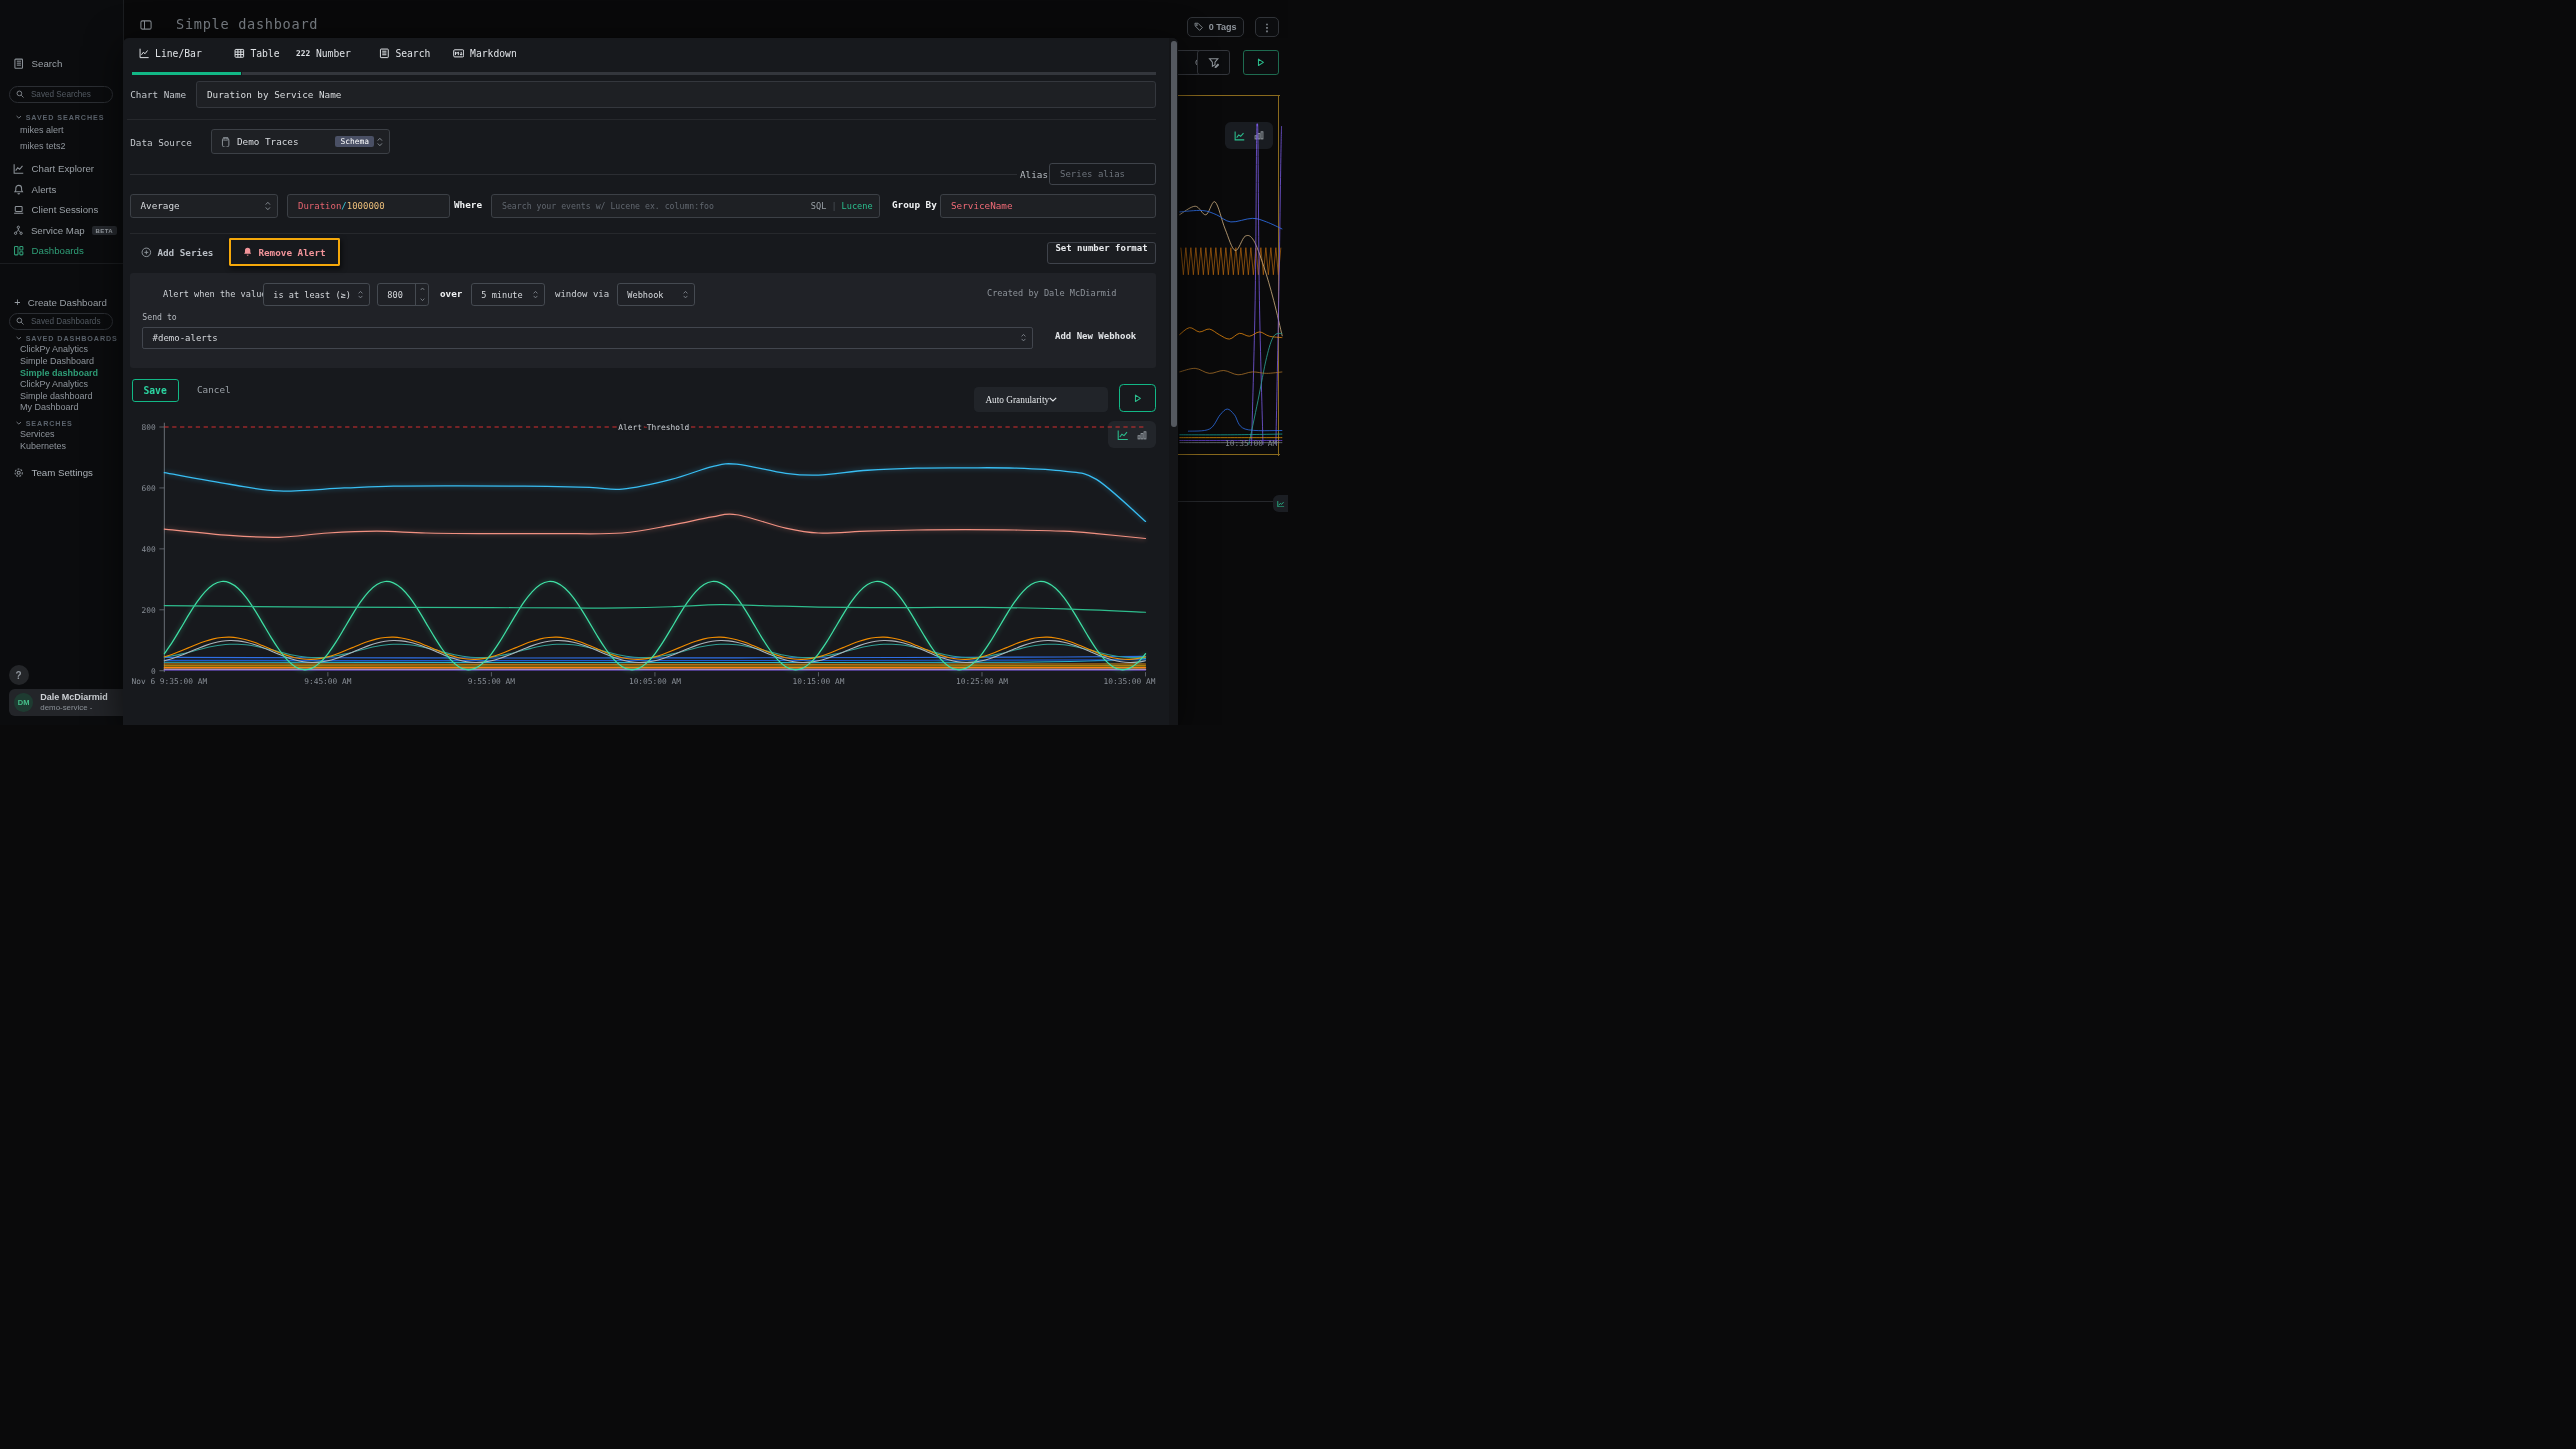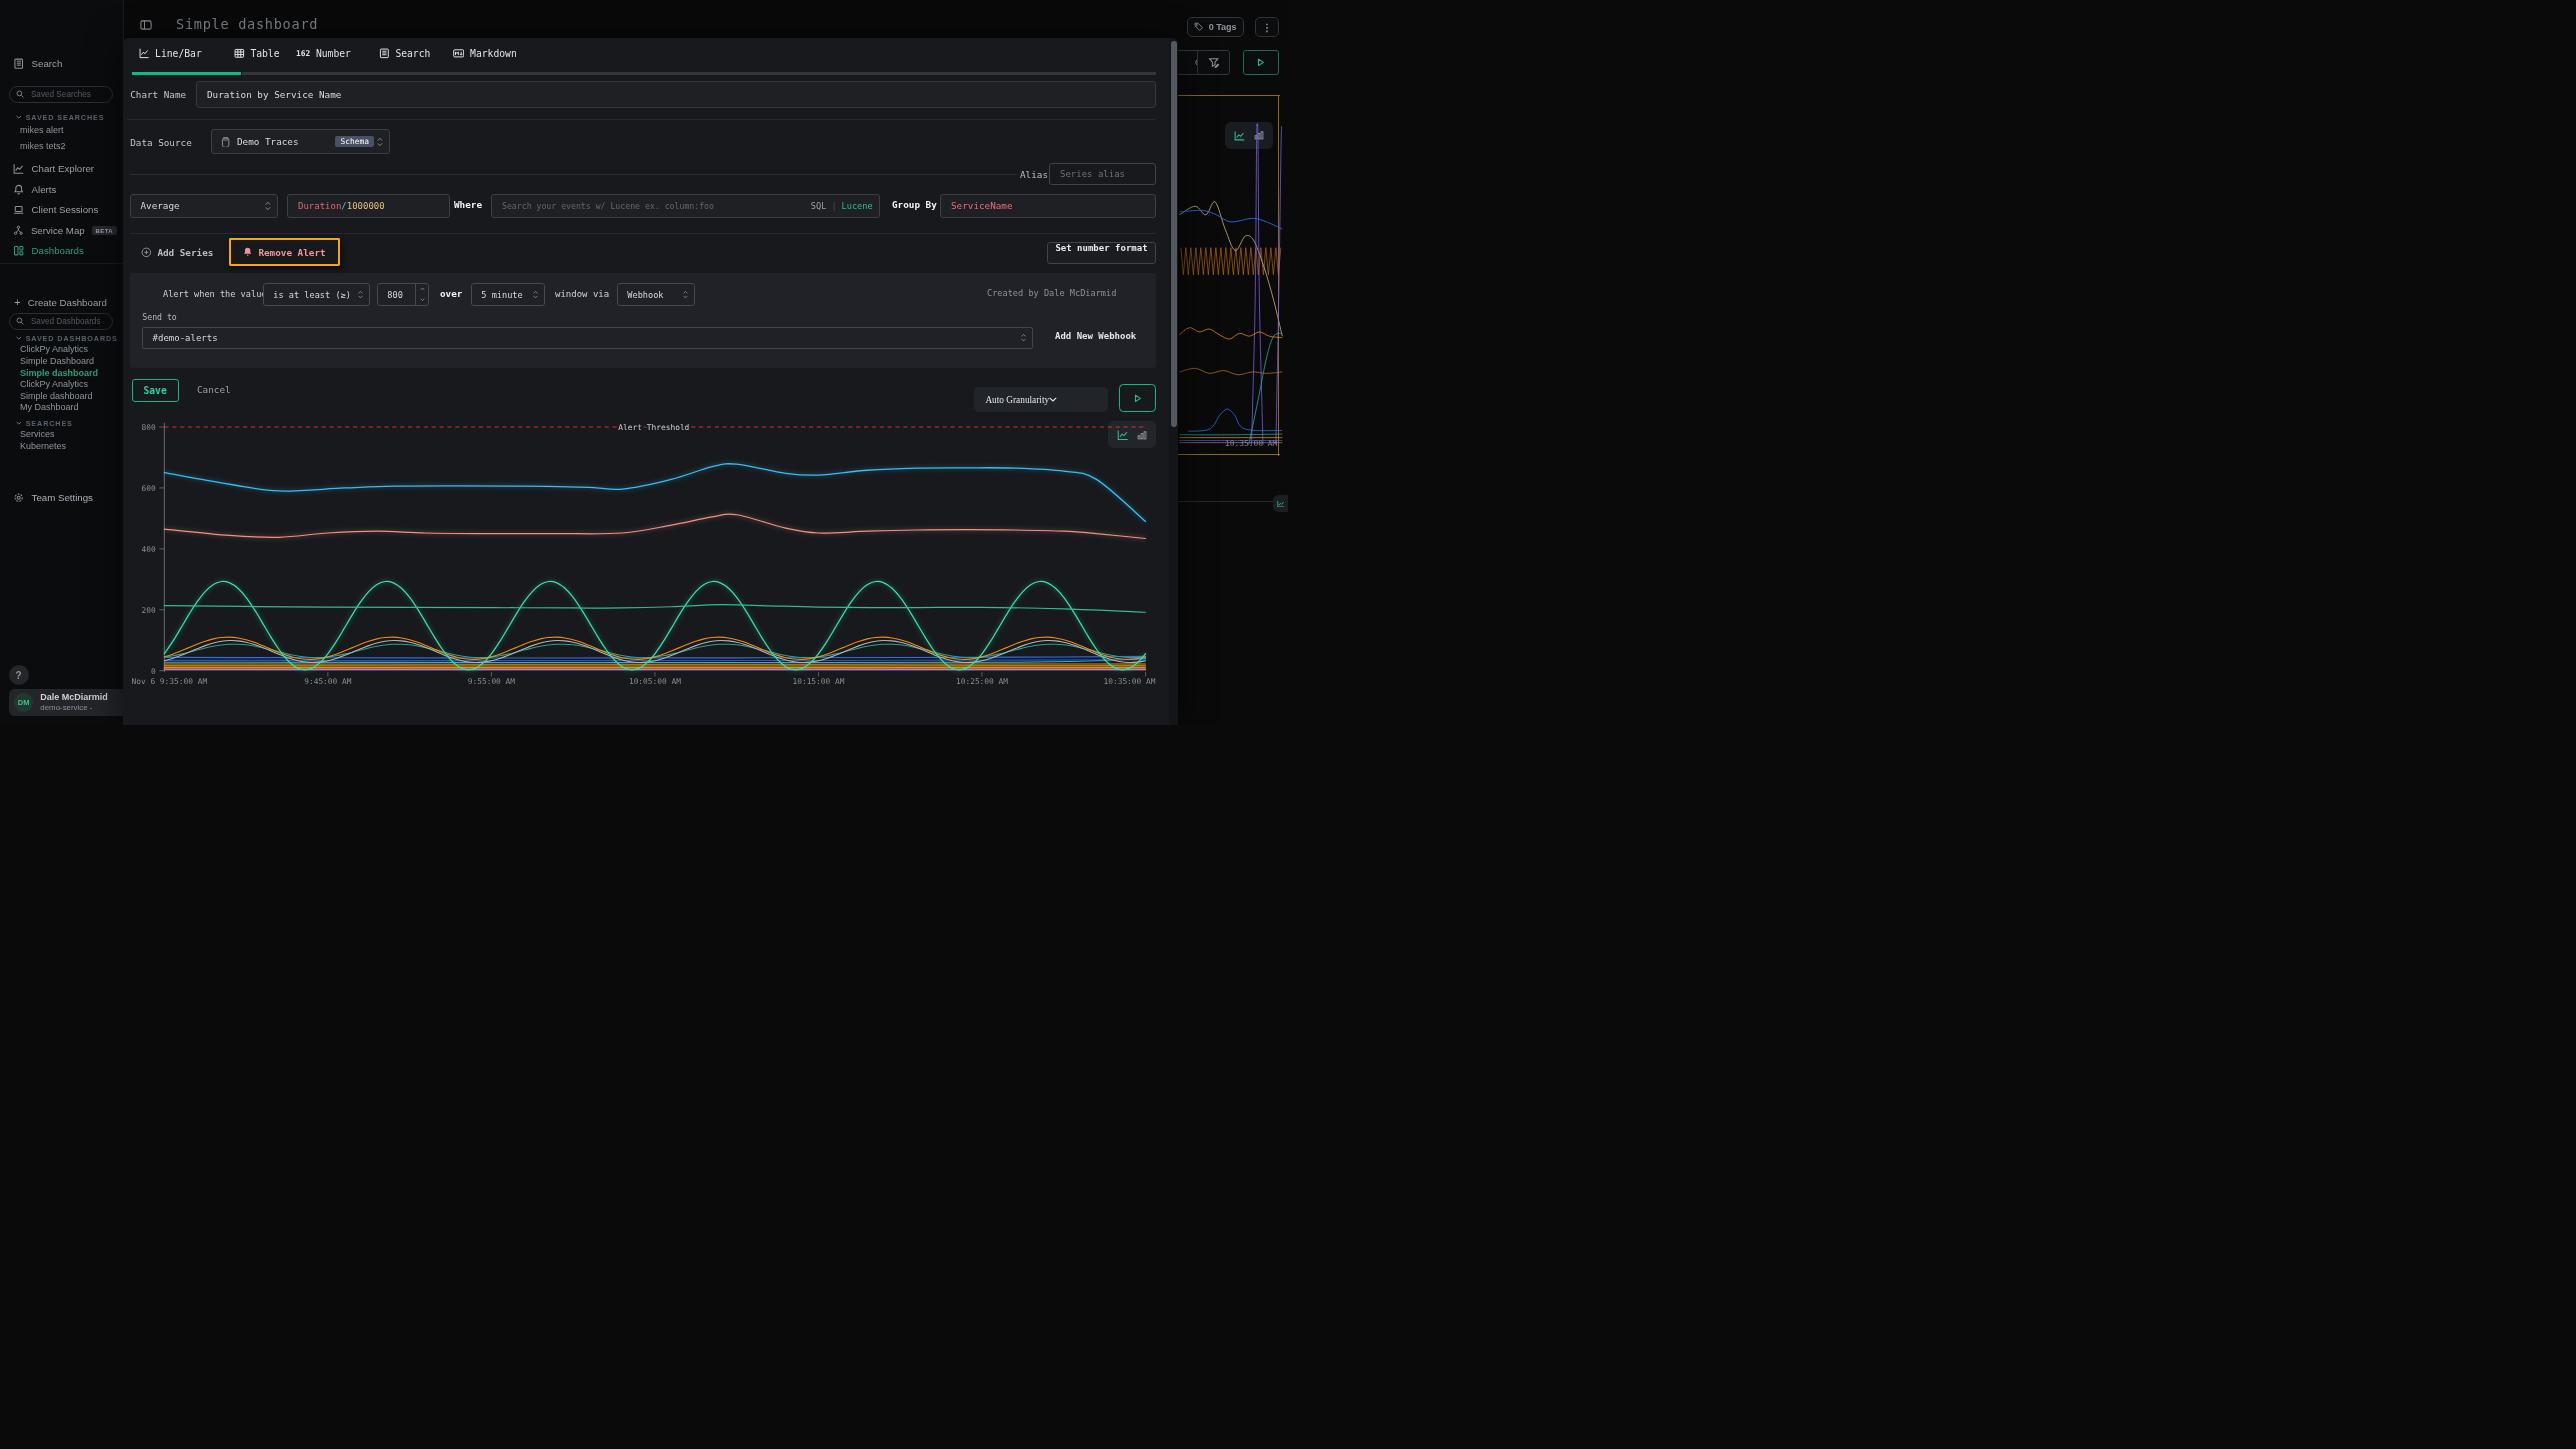--- a/index.html
+++ b/index.html
@@ -155,21 +155,21 @@
     <div class="side-sub" style="top:402px">My Dashboard</div>
     <div class="side-head" style="top:419px">
       <svg class="icon" width="5.7" height="4.3" viewBox="0 0 10 6">
           <path d="M1 1l4 3.6L9 1"></path>
         </svg>
       <span>SEARCHES</span>
     </div>
     <div class="side-sub" style="top:429px">Services</div>
     <div class="side-sub" style="top:441px">Kubernetes</div>
 
-    <div class="side-item" style="top:492px">
+    <div class="side-item" style="top:467px">
       <svg class="icon" width="11.4" height="11.4" viewBox="0 0 15 15">
           <circle cx="7.5" cy="7.5" r="4.8" stroke-dasharray="2.4 1.7"></circle>
           <circle cx="7.5" cy="7.5" r="2"></circle>
         </svg>
       <span style="font-size:9.7px;color:#aab0b6">Team Settings</span>
     </div>
 
     <div class="abs" style="left:8.6px;top:665px;width:20px;height:20px;border-radius:50%;background:#242629;display:flex;align-items:center;justify-content:center;font-weight:bold;font-size:10px;color:#8f959c">
       <span>?</span>
     </div>
@@ -260,21 +260,21 @@
       <svg class="icon" width="10.7" height="10.7" viewBox="0 0 15 15" style="stroke:#dfe2e6">
           <rect x="1.5" y="2" width="12" height="11" rx="1" style="stroke:#dfe2e6"></rect>
           <line x1="1.5" y1="5.6" x2="13.5" y2="5.6" style="stroke:#dfe2e6"></line>
           <line x1="1.5" y1="9.2" x2="13.5" y2="9.2" style="stroke:#dfe2e6"></line>
           <line x1="5.5" y1="2" x2="5.5" y2="13" style="stroke:#dfe2e6"></line>
           <line x1="9.5" y1="2" x2="9.5" y2="13" style="stroke:#dfe2e6"></line>
         </svg>
       <span>Table</span>
     </div>
     <div class="tab" style="left:173px">
-      <span style="font-size:7.9px;font-weight:bold">162</span>
+      <span style="font-size:7.9px;font-weight:bold">222</span>
       <span>Number</span>
     </div>
     <div class="tab" style="left:256px">
       <svg class="icon" width="10.7" height="10.7" viewBox="0 0 15 15" style="stroke:#dfe2e6">
           <rect x="2" y="1.5" width="11" height="12" rx="1" style="stroke:#dfe2e6"></rect>
           <line x1="4.5" y1="4.5" x2="10.5" y2="4.5" style="stroke:#dfe2e6"></line>
           <line x1="4.5" y1="7" x2="10.5" y2="7" style="stroke:#dfe2e6"></line>
           <line x1="4.5" y1="9.5" x2="10.5" y2="9.5" style="stroke:#dfe2e6"></line>
         </svg>
       <span>Search</span>

